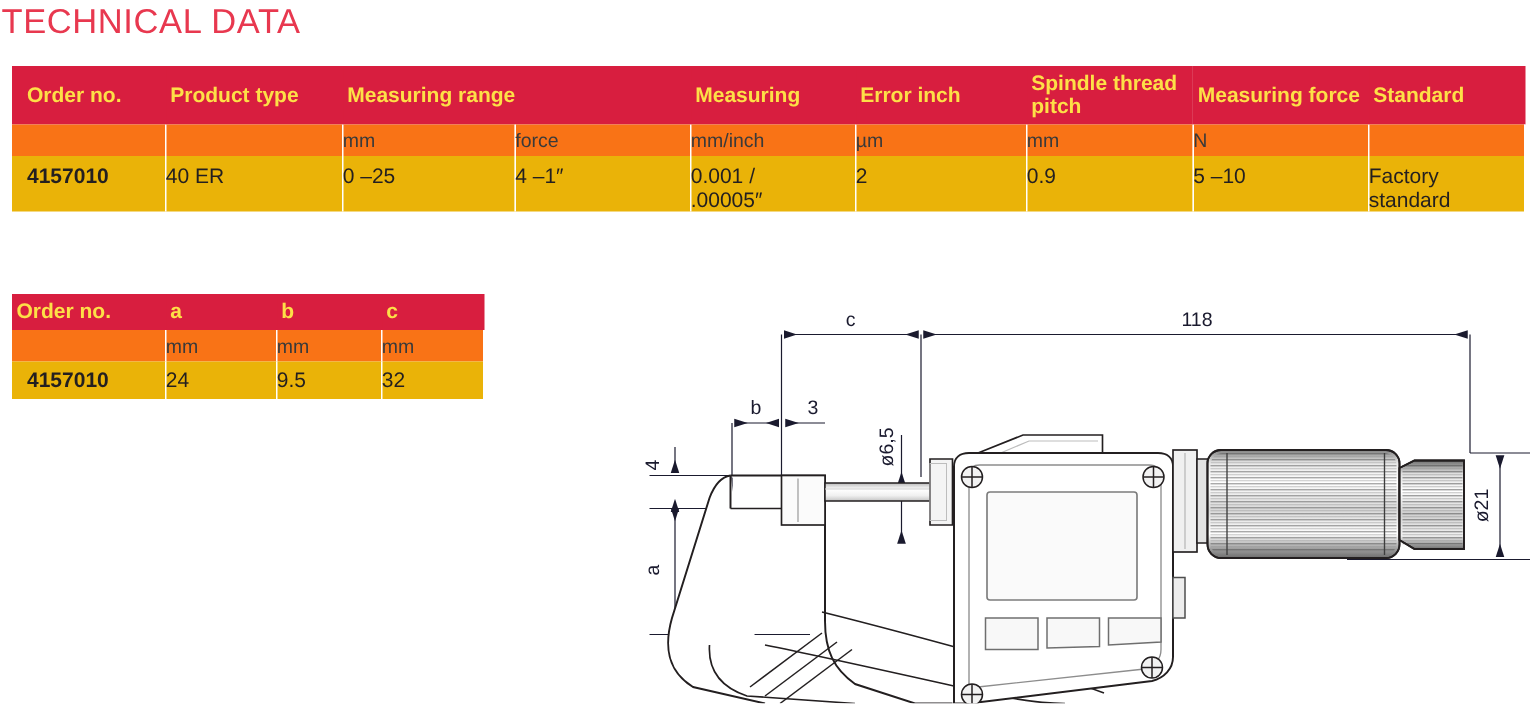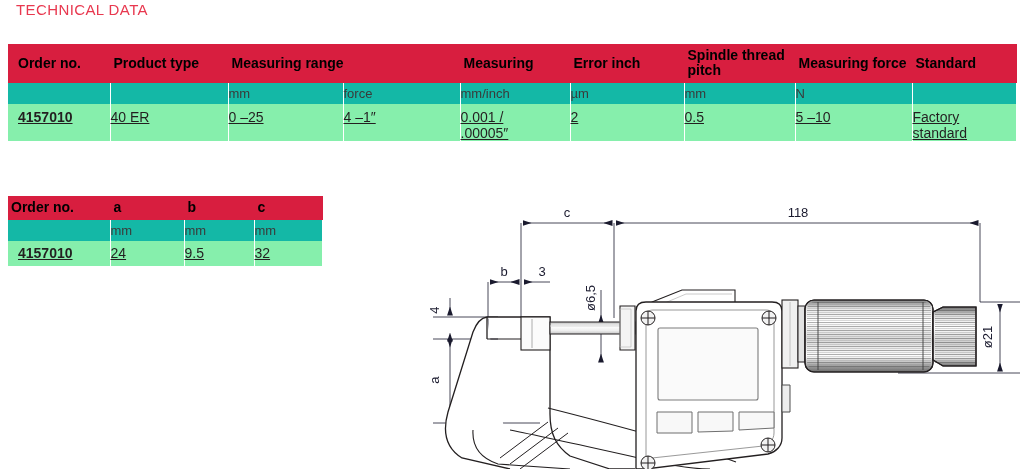--- a/index.html
+++ b/index.html
@@ -12,23 +12,23 @@
     height: 469px;
     position: relative;
     overflow: hidden;
     font-family: "Liberation Sans", sans-serif;
     color: #231f20;
   }
 
   
   #page-title {
     position: absolute;
-    left: 16px;
+    left: 1px;
     top: 1px;
-    font-size: 15px;
+    font-size: 23px;
     letter-spacing: 0.4px;
     color: #e8384f;
     font-weight: 400;
     white-space: nowrap;
   }
 
   
   .data-table {
     position: absolute;
     border-collapse: collapse;
@@ -36,47 +36,46 @@
     font-size: 13.5px;
   }
   .data-table th, .data-table td {
     padding: 0;
     margin: 0;
     text-align: left;
     vertical-align: middle;
   }
   .hdr-row th {
     background: #d81e3f;
-    color: #000000;
+    color: #fde047;
     font-weight: bold;
     font-size: 14px;
     line-height: 15px;
     padding: 4px 3px 5px 3px;
     border-right: 1px solid #d81e3f;
   }
   .hdr-row th.first-col {
     text-align: left;
     padding-left: 10px;
   }
   .unit-row td {
-    background: #14b8a6;
+    background: #f97316;
     color: #3a3a3a;
     font-size: 13px;
     height: 21px;
     border-right: 1px solid #ffffff;
   }
   .body-row td {
-    background: #86efac;
+    background: #eab308;
     color: #231f20;
     font-size: 14px;
     line-height: 16px;
     border-right: 1px solid #ffffff;
     padding-top: 5px;
     vertical-align: top;
-    text-decoration: underline;
   }
   .body-row td.first-col {
     text-align: left;
     padding-left: 10px;
     font-weight: bold;
   }
   .body-row td.tall {
     padding-bottom: 14px;
   }
 
@@ -147,21 +146,21 @@
     <tr class="body-row">
       <td class="first-col tall">4157010</td>
       <td class="tall">40 ER</td>
       <td class="tall">0 –25</td>
       <td class="tall">4 –1″</td>
       <td>
         <div>0.001 /</div>
         <div>.00005″</div>
       </td>
       <td class="tall">2</td>
-      <td class="tall">0.5</td>
+      <td class="tall">0.9</td>
       <td class="tall">5 –10</td>
       <td>
         <div>Factory</div>
         <div>standard</div>
       </td>
     </tr>
   </tbody>
 </table>
 
 <table id="table-2" class="data-table">

